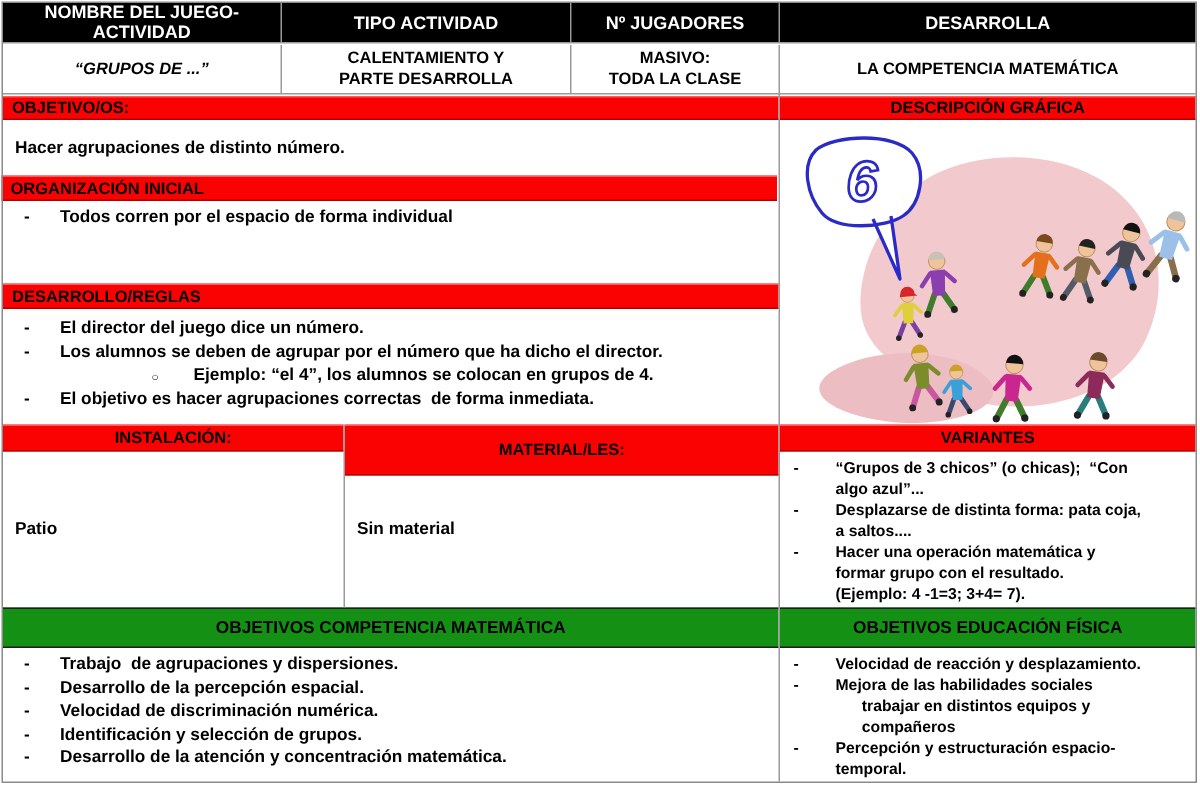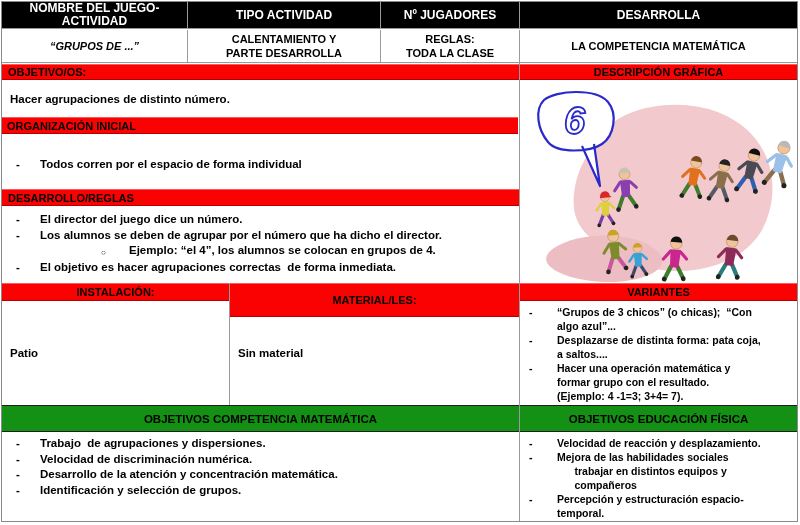--- a/index.html
+++ b/index.html
@@ -57,34 +57,34 @@
 ACTIVIDAD</div>
     <div class="hdr-cell w2">TIPO ACTIVIDAD</div>
     <div class="hdr-cell w3">Nº JUGADORES</div>
     <div class="hdr-cell w4">DESARROLLA</div>
   </div>
 
   <div class="abs val-row">
     <div class="val-cell w1 italic">“GRUPOS DE ...”</div>
     <div class="val-cell w2">CALENTAMIENTO Y
 PARTE DESARROLLA</div>
-    <div class="val-cell w3">REGLAS:
+    <div class="val-cell w3">MASIVO:
 TODA LA CLASE</div>
     <div class="val-cell w4">LA COMPETENCIA MATEMÁTICA</div>
   </div>
   <div class="abs hline62"></div>
 
   <div class="abs bar left-label" style="left:2px;top:64px;width:517px;height:16px;">OBJETIVO/OS:</div>
   <div class="abs bar center" style="left:520px;top:64px;width:277px;height:16px;">DESCRIPCIÓN GRÁFICA</div>
 
   <div class="abs cellflex pl8" style="left:2px;top:80px;width:517px;height:37px;">Hacer agrupaciones de distinto número.</div>
 
   <div class="abs bar left-label" style="left:1px;top:117px;width:517px;height:17px;">ORGANIZACIÓN INICIAL</div>
 
-  <div class="abs list left-list" style="left:2px;top:134px;width:517px;height:55px;padding-top:24px;">
+  <div class="abs list left-list" style="left:2px;top:134px;width:517px;height:55px;padding-top:5px;">
     <div class="dash-row">
       <span class="marker"></span>
       <div class="itxt">Todos corren por el espacio de forma individual</div>
     </div>
   </div>
 
   <div class="abs bar left-label" style="left:2px;top:189px;width:517px;height:17px;">DESARROLLO/REGLAS</div>
 
   <div class="abs list left-list lh15" style="left:2px;top:206px;width:517px;height:77px;padding-top:6px;">
     <div class="dash-row">
@@ -256,29 +256,33 @@
   <div class="abs gbar" style="left:2px;top:405px;width:517px;height:27px;">OBJETIVOS COMPETENCIA MATEMÁTICA</div>
   <div class="abs gbar" style="left:520px;top:405px;width:277px;height:27px;">OBJETIVOS EDUCACIÓN FÍSICA</div>
 
   <div class="abs list left-list lh15" style="left:2px;top:432px;width:517px;height:89px;padding-top:4px;">
     <div class="dash-row">
       <span class="marker"></span>
       <div class="itxt">Trabajo  de agrupaciones y dispersiones.</div>
     </div>
     <div class="dash-row">
       <span class="marker"></span>
+      <div class="itxt">Desarrollo de la percepción espacial.</div>
+    </div>
+    <div class="dash-row">
+      <span class="marker"></span>
       <div class="itxt">Velocidad de discriminación numérica.</div>
     </div>
     <div class="dash-row">
       <span class="marker"></span>
+      <div class="itxt">Identificación y selección de grupos.</div>
+    </div>
+    <div class="dash-row">
+      <span class="marker"></span>
       <div class="itxt">Desarrollo de la atención y concentración matemática.</div>
-    </div>
-    <div class="dash-row">
-      <span class="marker"></span>
-      <div class="itxt">Identificación y selección de grupos.</div>
     </div>
   </div>
 
   <div class="abs list right-list" style="left:520px;top:432px;width:277px;height:89px;padding-top:4px;">
     <div class="dash-row">
       <span class="marker"></span>
       <div class="itxt">Velocidad de reacción y desplazamiento.</div>
     </div>
     <div class="dash-row">
       <span class="marker"></span>

